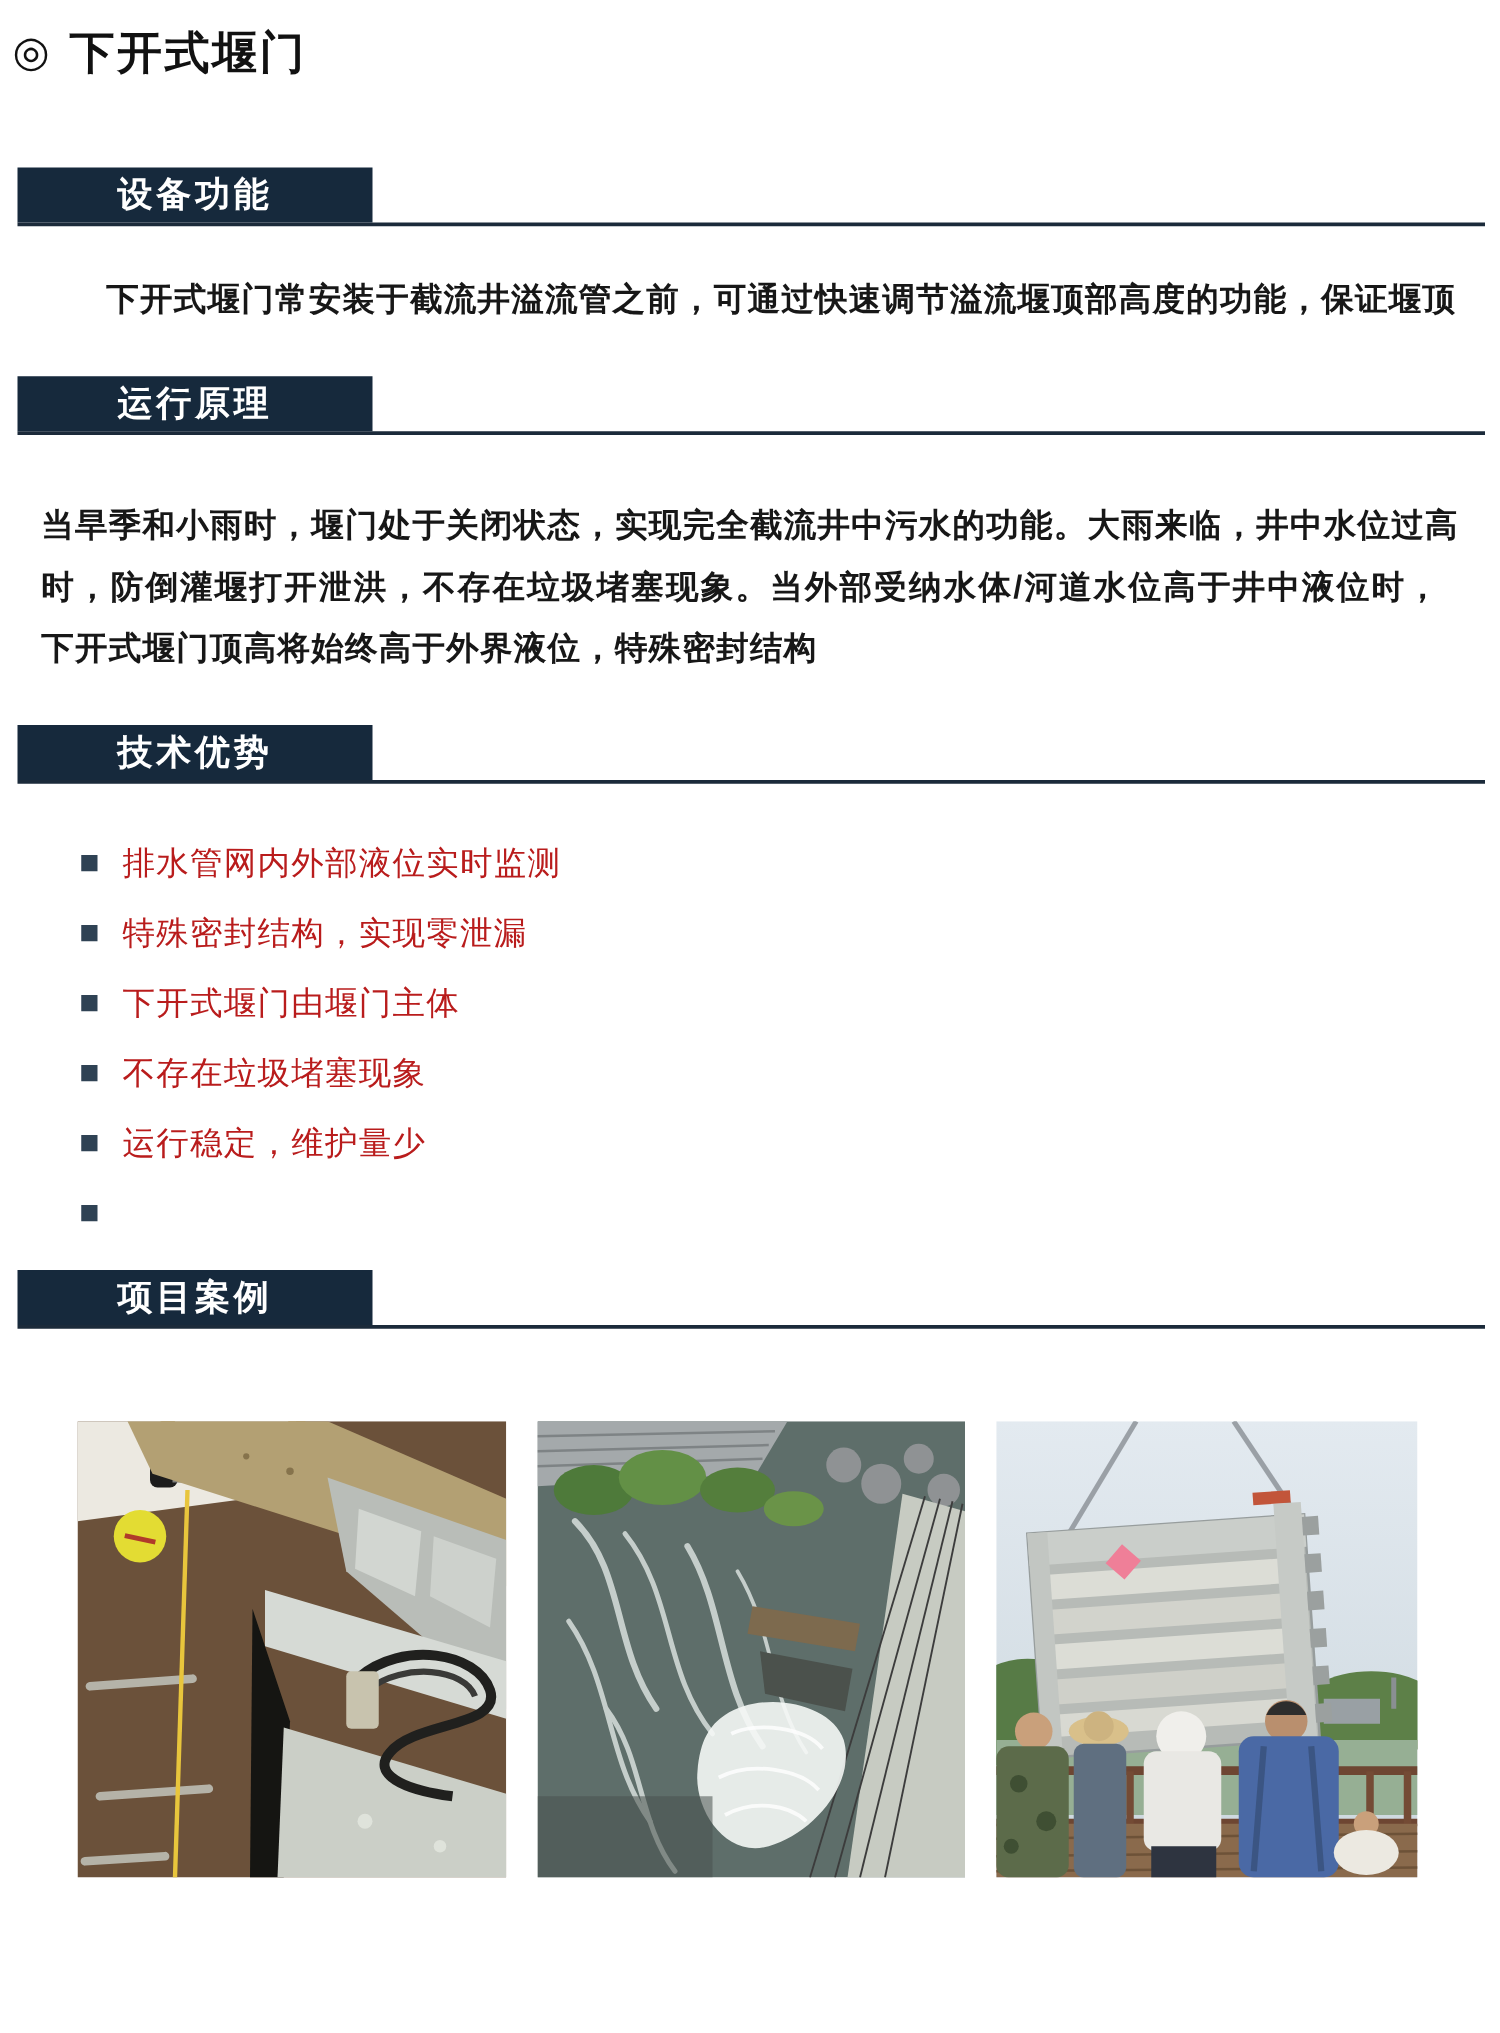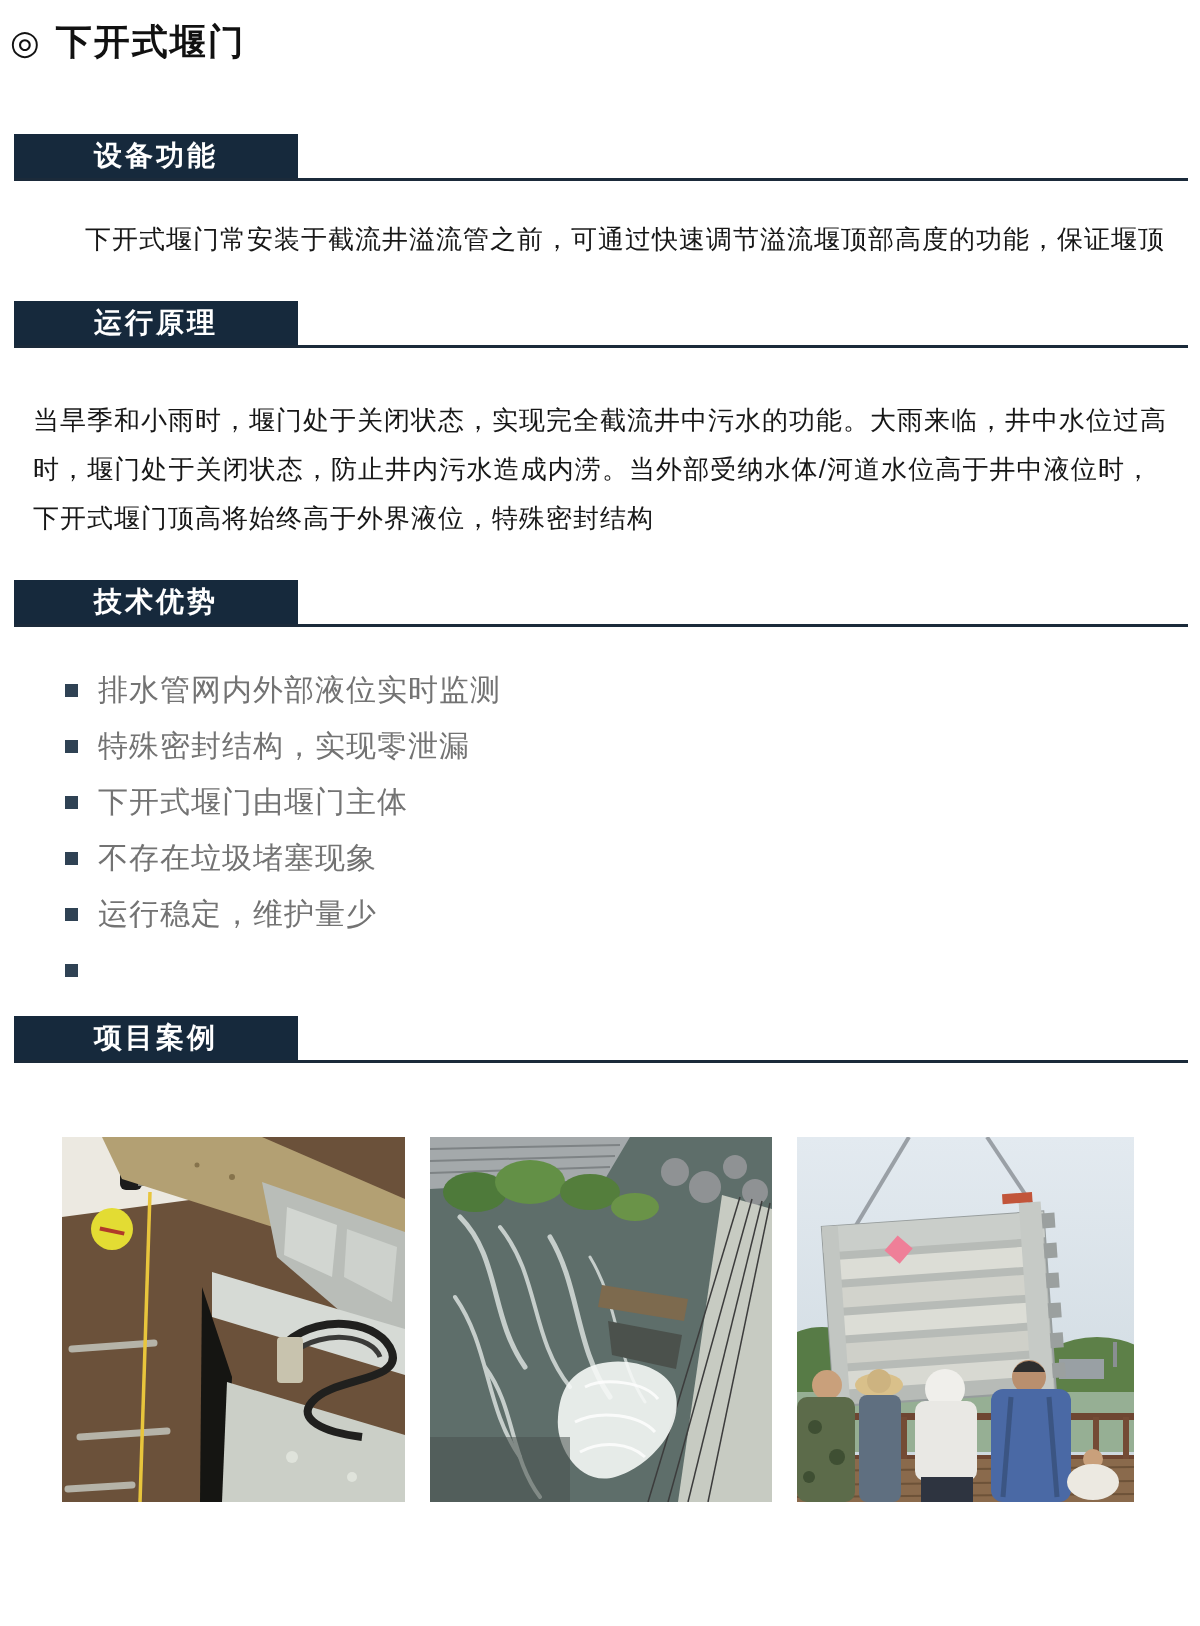--- a/index.html
+++ b/index.html
@@ -31,21 +31,21 @@
     color: #ffffff;
     display: flex; align-items: center; justify-content: center;
     font-size: 28px; font-weight: bold; letter-spacing: 3px;
   }
   .sec-function  { margin-top: 70px; }
   .sec-principle { margin-top: 37px; }
   .sec-adv       { margin-top: 37px; }
   .sec-cases     { margin-top: 31px; font-family: Liberation Serif, serif; }
 
   
-  .para { margin: 0 48px 0 33px; }
+  .para { margin: 0 48px 0 33px; font-weight: bold; }
   .para-function  { margin-top: 34px; }
   .para-principle { margin-top: 48px; }
   .pline {
     font-size: 26px; line-height: 49px;
     white-space: nowrap;
     color: #171717;
     letter-spacing: 1px;
   }
   .pline.full { text-align: justify; text-align-last: justify; }
   .pline.indent { text-indent: 2em; }
@@ -54,21 +54,21 @@
   .adv-list {
     list-style: none;
     margin: 48px 0 0 65px;
     display: flex; flex-direction: column; gap: 26px;
   }
   .adv-list li { display: flex; align-items: center; height: 30px; }
   .sq {
     width: 13px; height: 13px; background: #2f4254;
     margin-right: 20px; flex: 0 0 auto;
   }
-  .adv-text { font-size: 30px; letter-spacing: 1px; color: #737373; white-space: nowrap; }
+  .adv-text { font-size: 26px; letter-spacing: 1px; color: #b91c1c; white-space: nowrap; }
 
   
   .photo-row {
     margin: 74px 0 0 62px;
     display: flex; gap: 25px;
   }
   .photo { height: 365px; flex: 0 0 auto; display: block; }
 </style>
 </head>
 <body>
@@ -89,21 +89,21 @@
     <div class="pline indent full">下开式堰门常安装于截流井溢流管之前，可通过快速调节溢流堰顶部高度的功能，保证堰顶</div>
   </div>
 
   <div class="section sec-principle">
     <div class="section-header">
       <div class="chip">运行原理</div>
     </div>
   </div>
   <div class="para para-principle">
     <div class="pline full">当旱季和小雨时，堰门处于关闭状态，实现完全截流井中污水的功能。大雨来临，井中水位过高</div>
-    <div class="pline full">时，堰门处于关闭状态，防止井内污水造成内涝。当外部受纳水体/河道水位高于井中液位时，</div>
+    <div class="pline full">时，防倒灌堰打开泄洪，不存在垃圾堵塞现象。当外部受纳水体/河道水位高于井中液位时，</div>
     <div class="pline">下开式堰门顶高将始终高于外界液位，特殊密封结构</div>
   </div>
 
   <div class="section sec-adv">
     <div class="section-header">
       <div class="chip">技术优势</div>
     </div>
   </div>
   <ul class="adv-list">
     <li>

